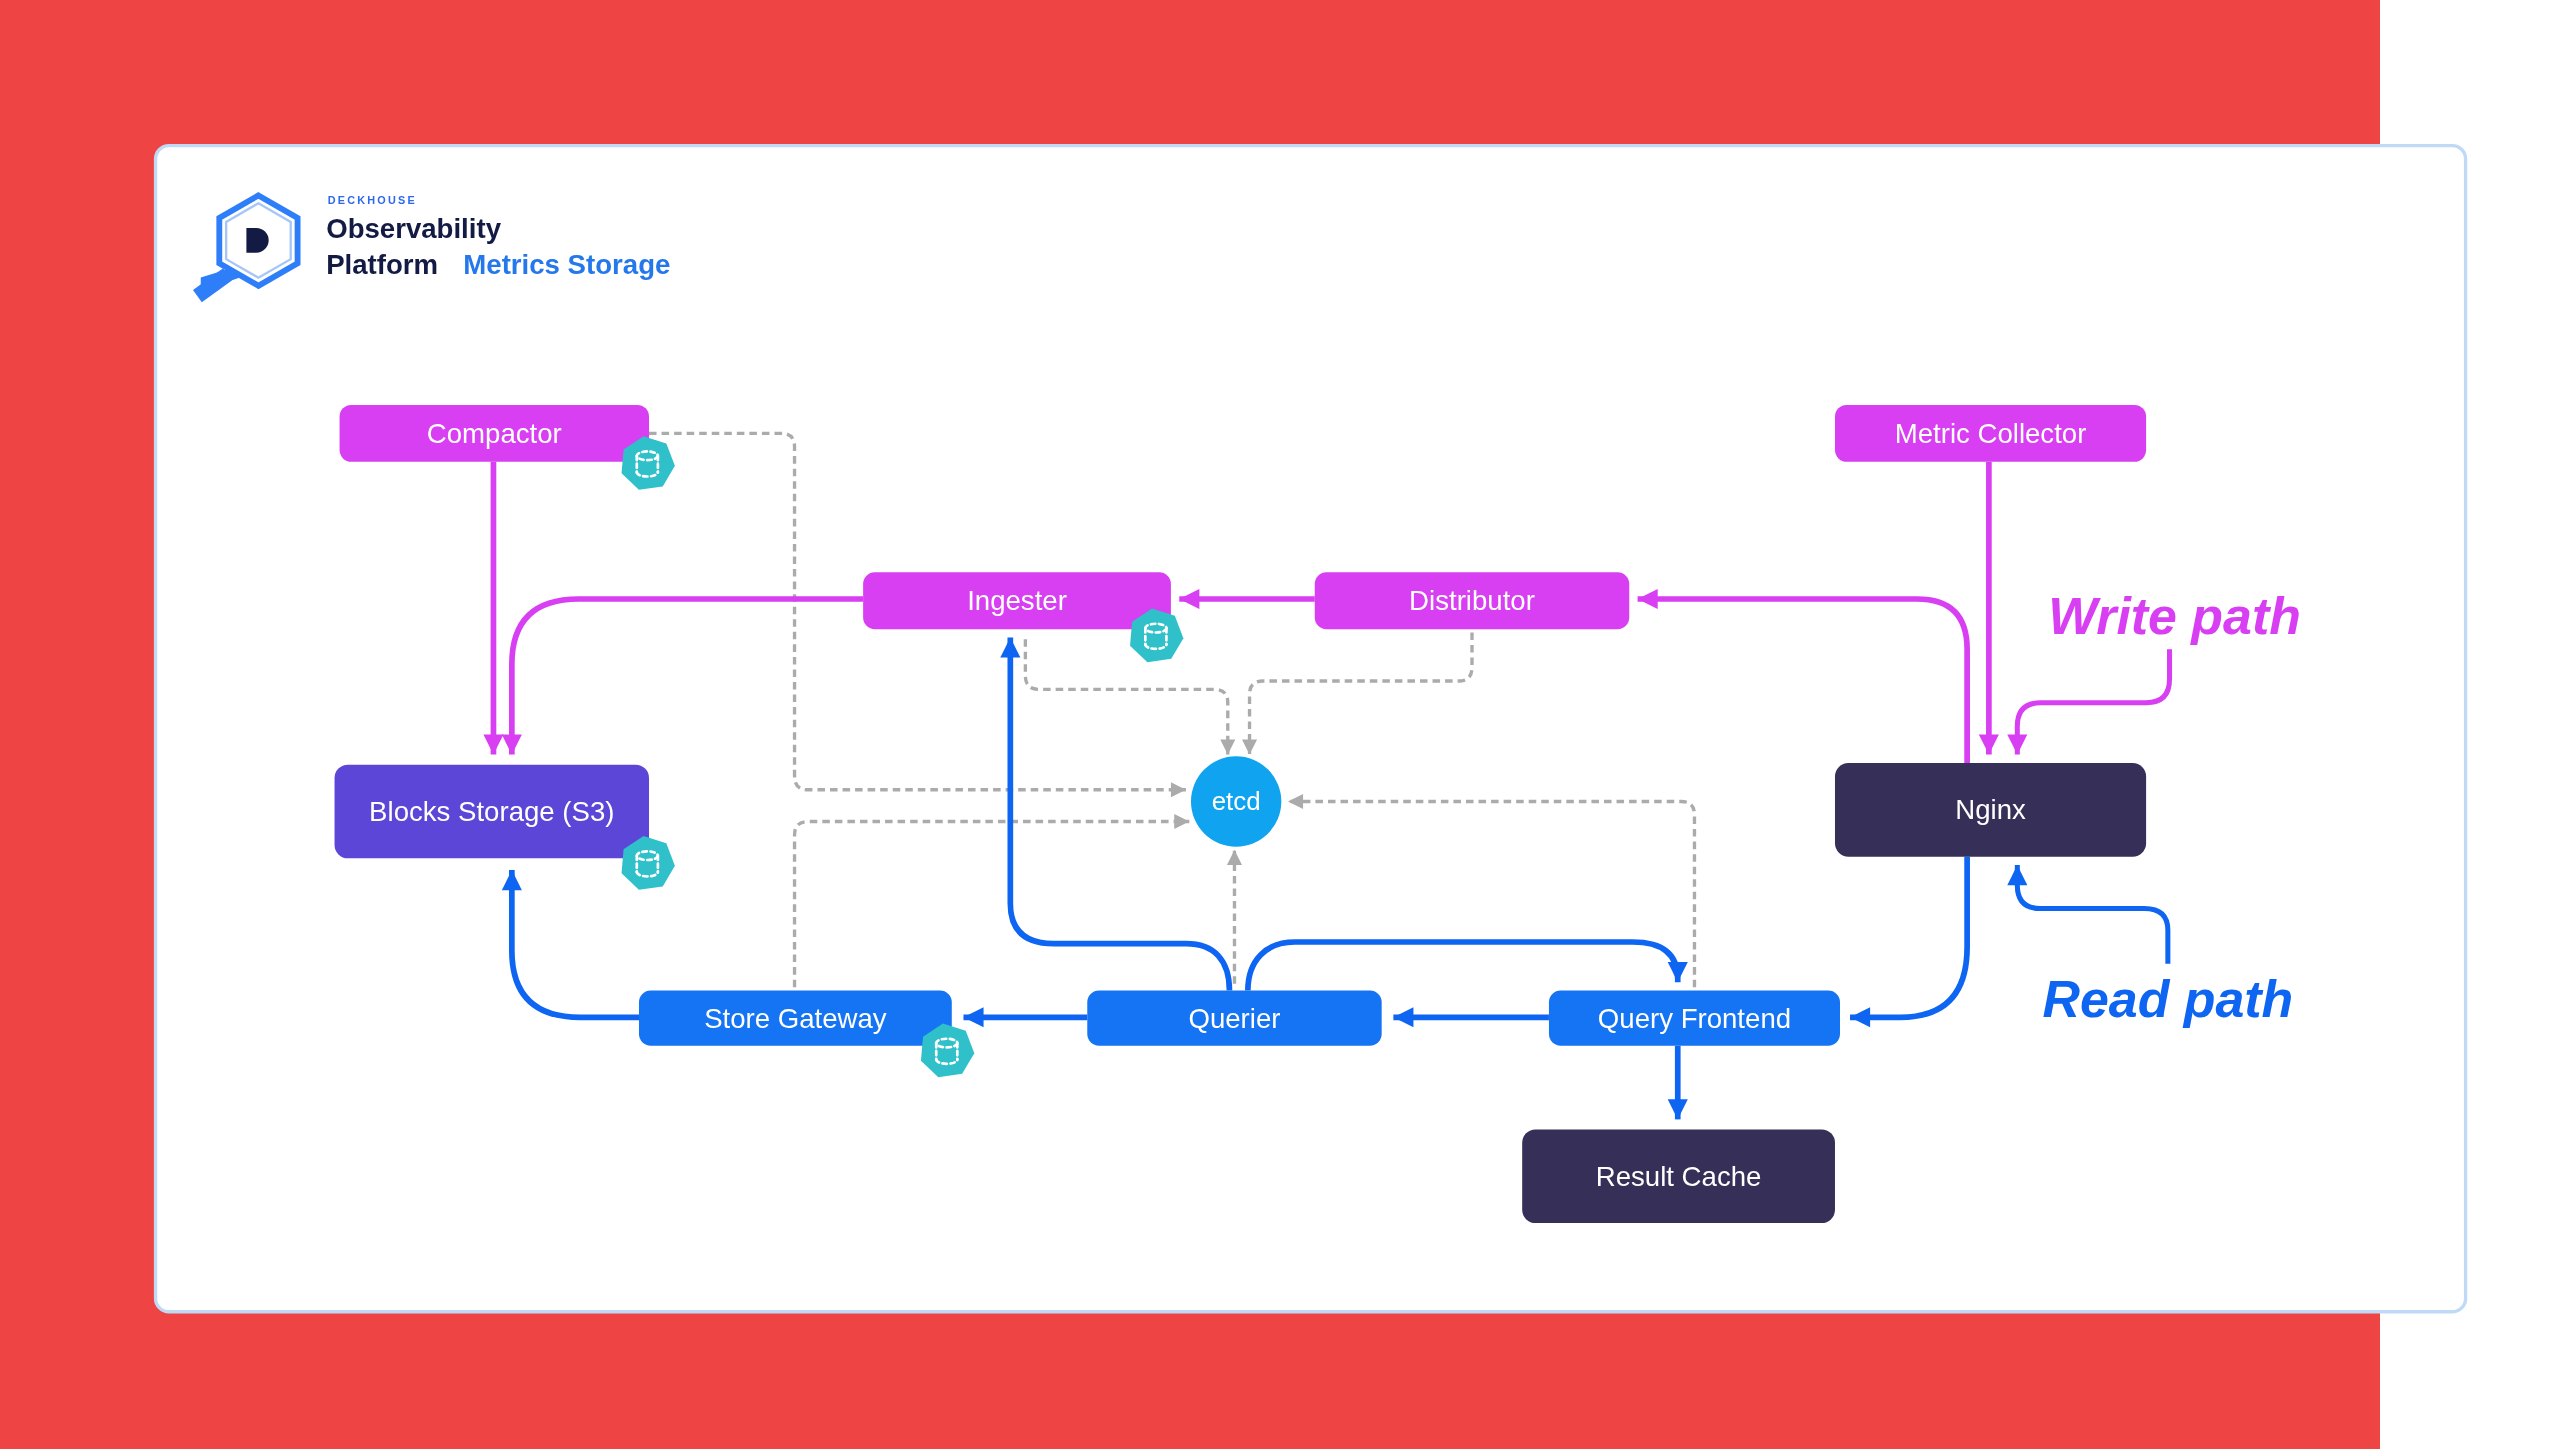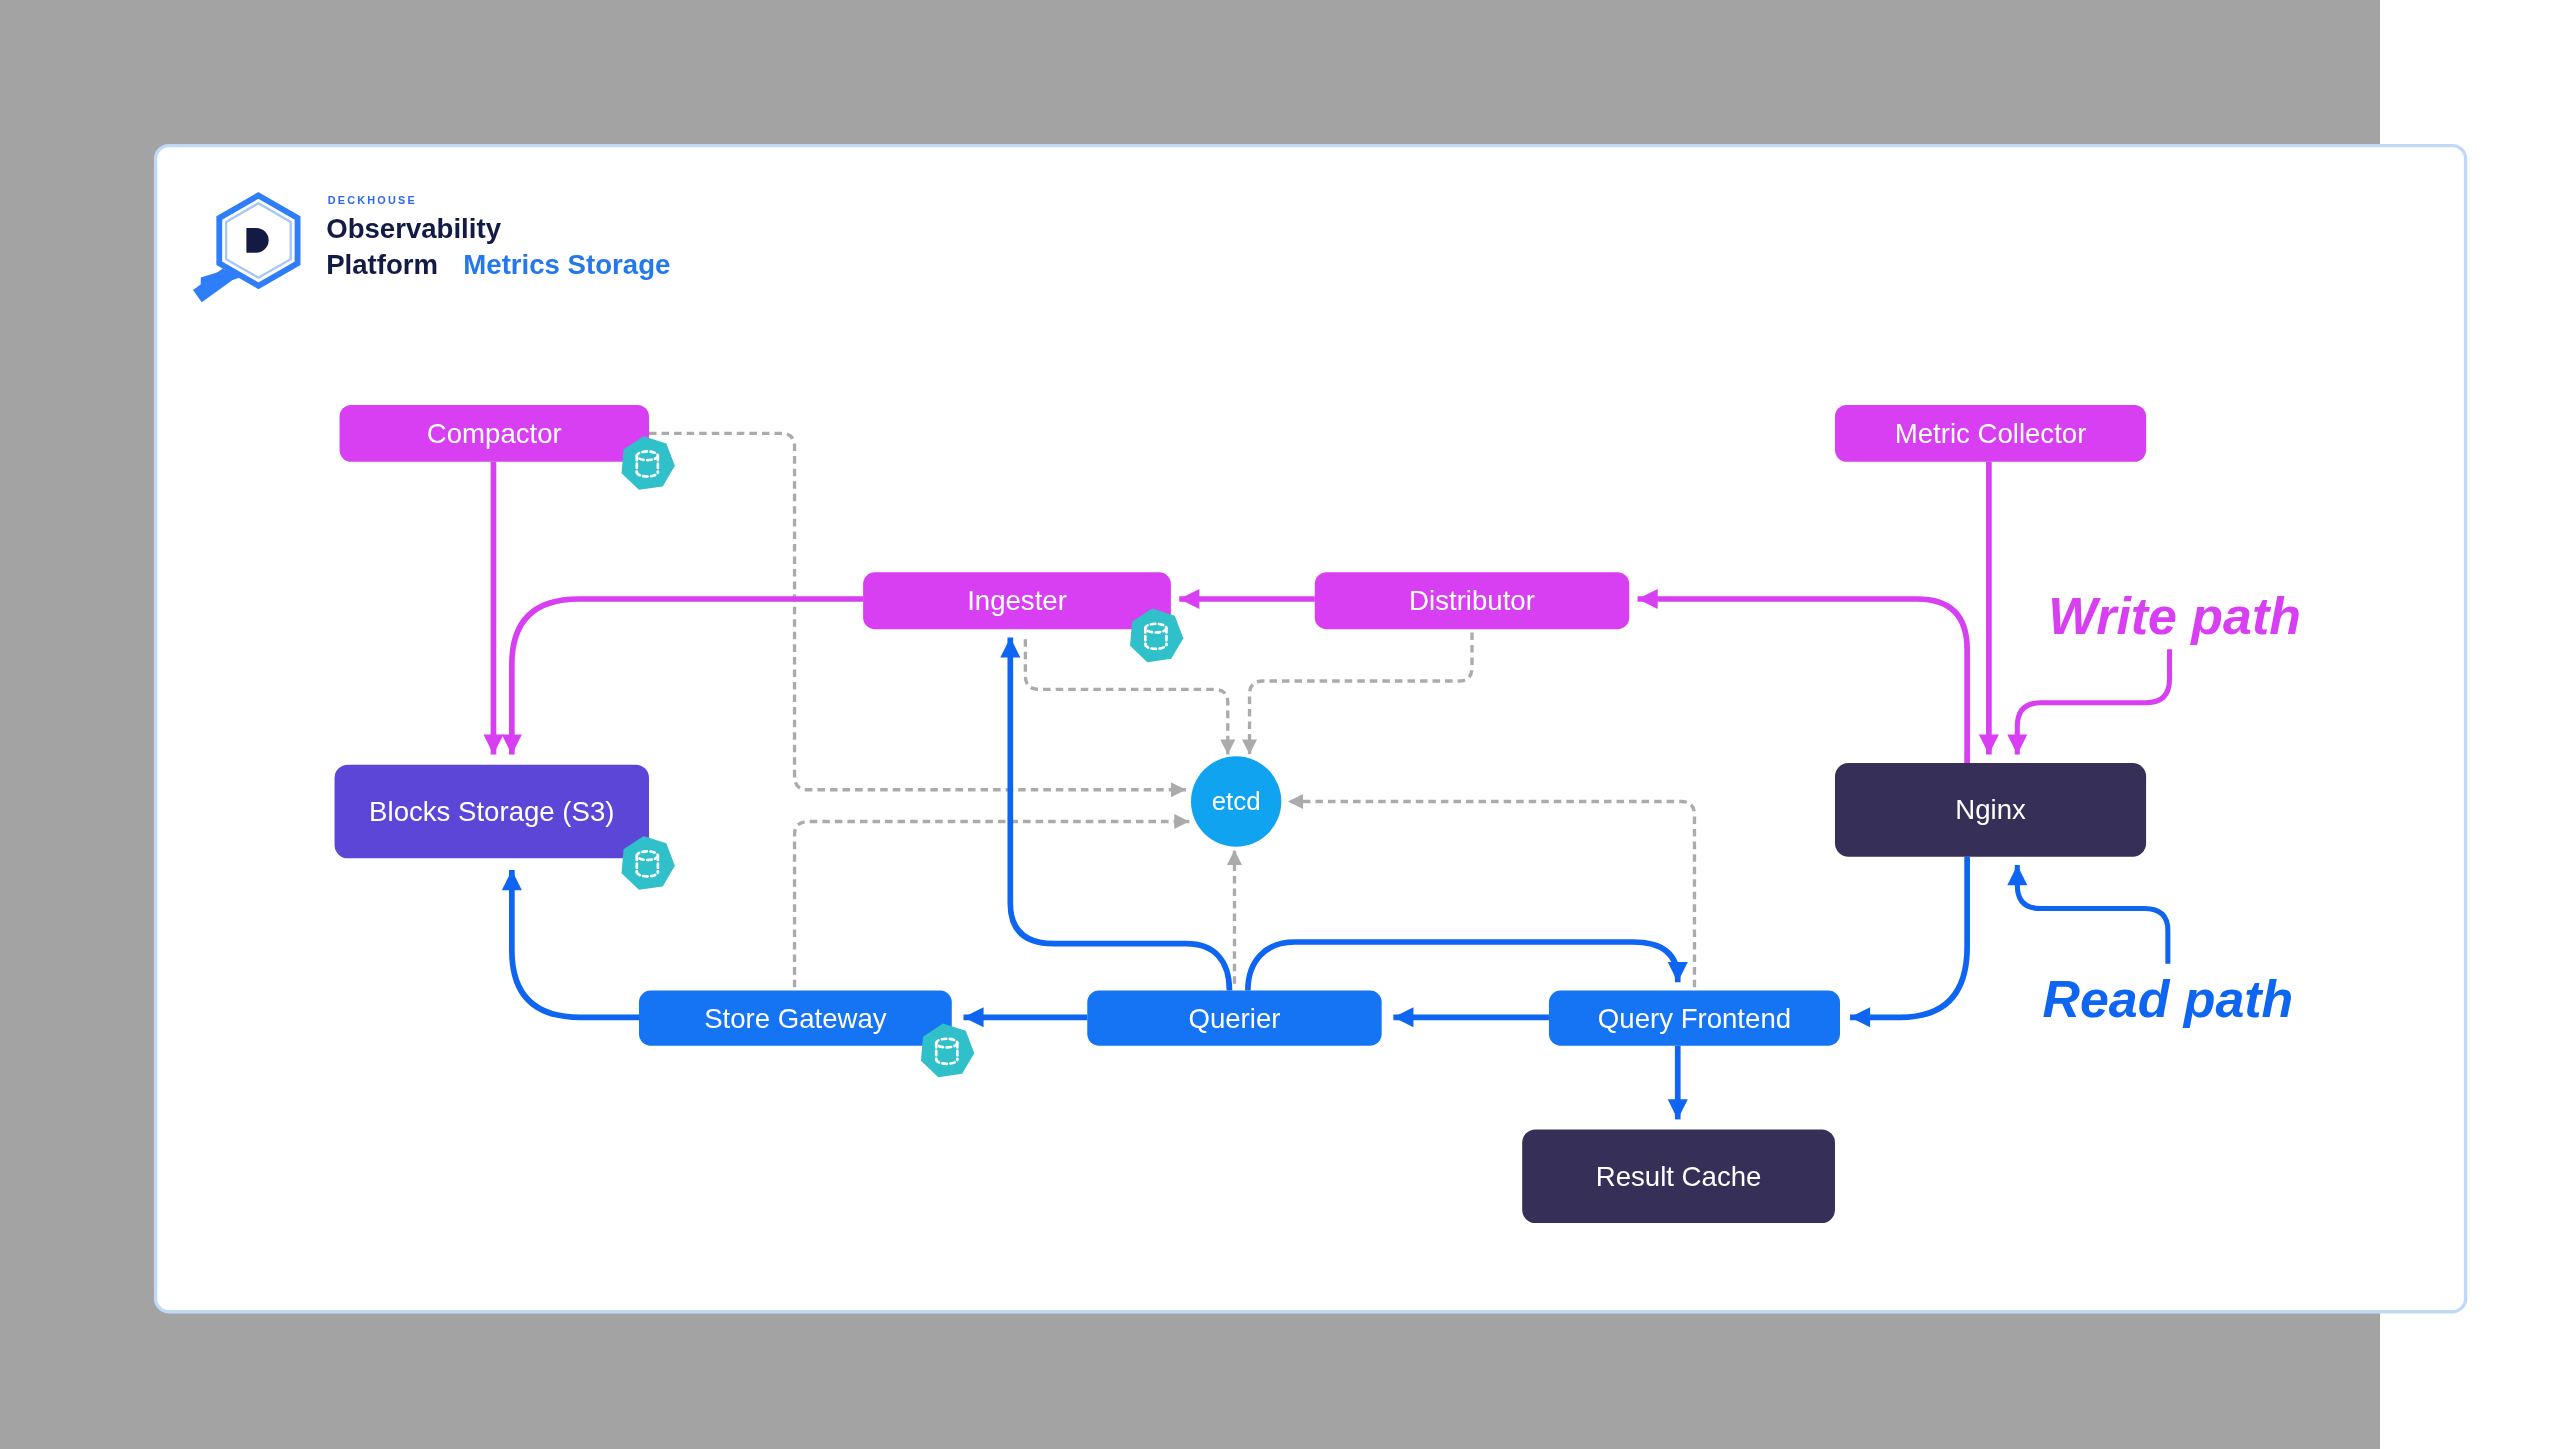--- a/index.html
+++ b/index.html
@@ -1,17 +1,17 @@
 <!DOCTYPE html>
 <html style="font-size:10.7px"><head>
 <meta charset="utf-8">
 <style>
   html,body{margin:0;padding:0;background:#ffffff;}
   body{font-family:"Liberation Sans","DejaVu Sans",sans-serif;}
-  .stage{width:2380px;height:1449px;position:relative;background:#a3a3a3;}
+  .stage{width:2380px;height:1449px;position:relative;background:#ef4444;}
   svg{display:block;}
   text{font-family:"Liberation Sans","DejaVu Sans",sans-serif;}
   .node-label{font-size:16.5px;font-weight:500;fill:#ffffff;}
   .etcd-label{font-size:15.5px;font-weight:500;fill:#ffffff;}
   .annot{font-size:31px;font-weight:700;font-style:italic;}
   .brand-eyebrow{font-size:6.5px;font-weight:700;letter-spacing:1.3px;}
   .brand-word{font-size:16.5px;font-weight:800;}
   .brand-product{font-size:16.5px;font-weight:700;}
   .edge{fill:none;stroke-width:3.4;}
   .edge-thin{fill:none;stroke-width:3;}

